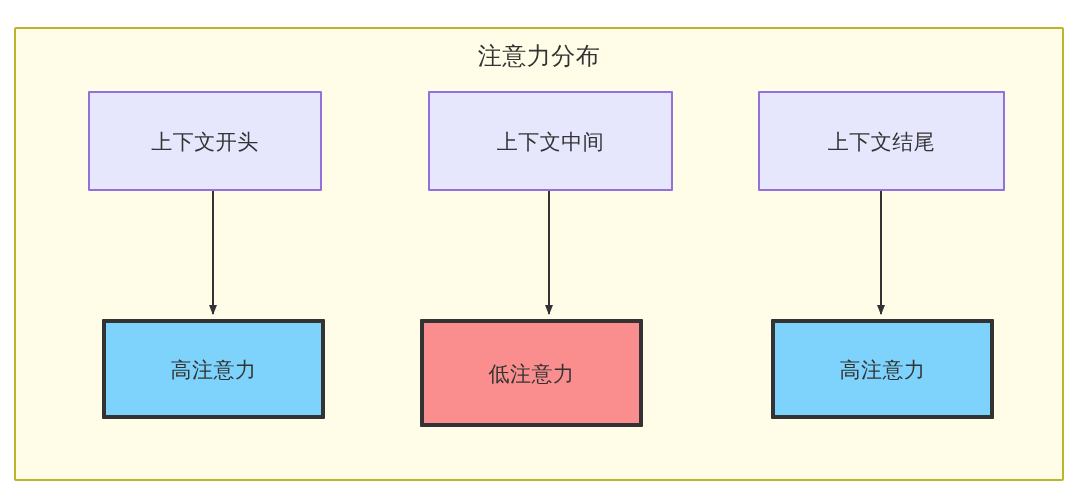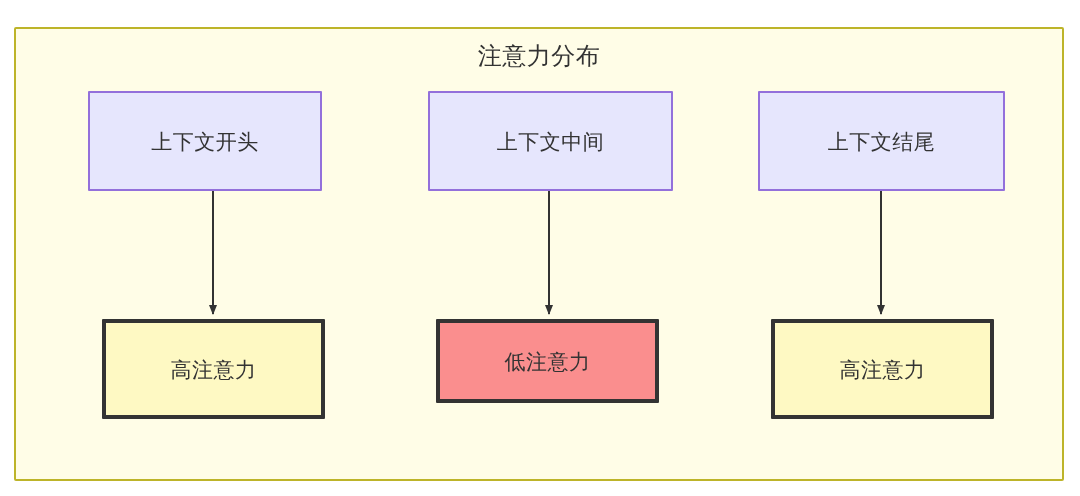--- a/index.html
+++ b/index.html
@@ -63,38 +63,38 @@
     white-space: nowrap;
   }
 
   .node-source {
     background: #e6e6fd;
     border: 2px solid #9370db;
     border-radius: 1px;
   }
 
   .node-high {
-    background: #fef9c3;
+    background: #7dd3fc;
     border: 4px solid #333333;
     border-radius: 1px;
   }
 
   .node-low {
     background: #fa8e8e;
     border: 4px solid #333333;
     border-radius: 1px;
   }
 
   
   .col1.top  { left: 88px;  top: 91px;  width: 234px; height: 100px; }
   .col2.top  { left: 428px; top: 91px;  width: 245px; height: 100px; }
   .col3.top  { left: 758px; top: 91px;  width: 247px; height: 100px; }
 
   .col1.bottom { left: 102px; top: 319px; width: 223px; height: 100px; }
-  .col2.bottom { left: 436px; top: 319px; width: 223px; height: 84px; }
+  .col2.bottom { left: 420px; top: 319px; width: 223px; height: 108px; }
   .col3.bottom { left: 771px; top: 319px; width: 223px; height: 100px; }
 
   
   .edge-layer {
     position: absolute;
     left: 0;
     top: 0;
     width: 1080px;
     height: 496px;
     pointer-events: none;

